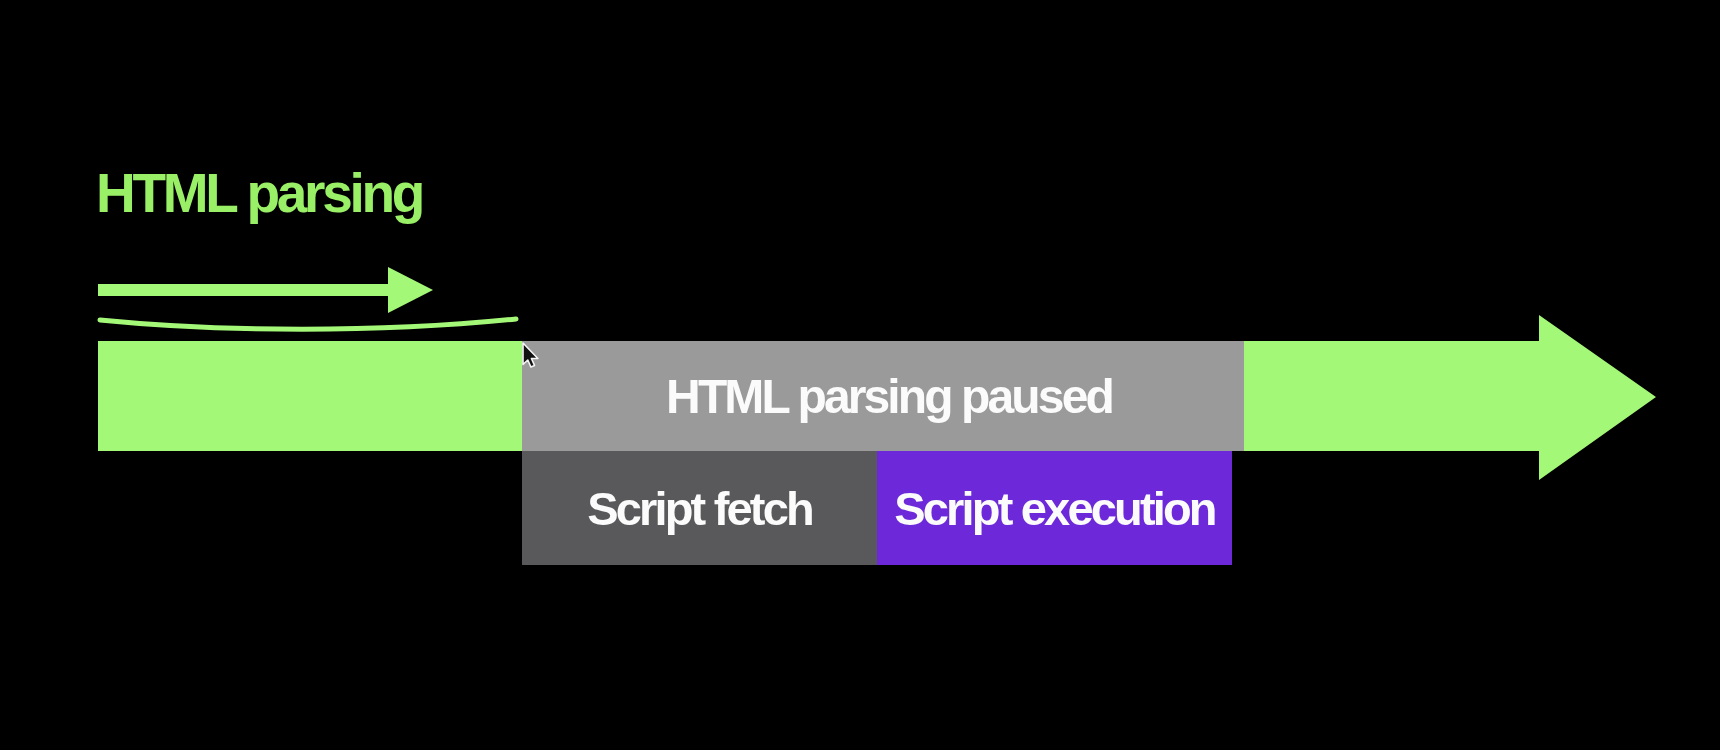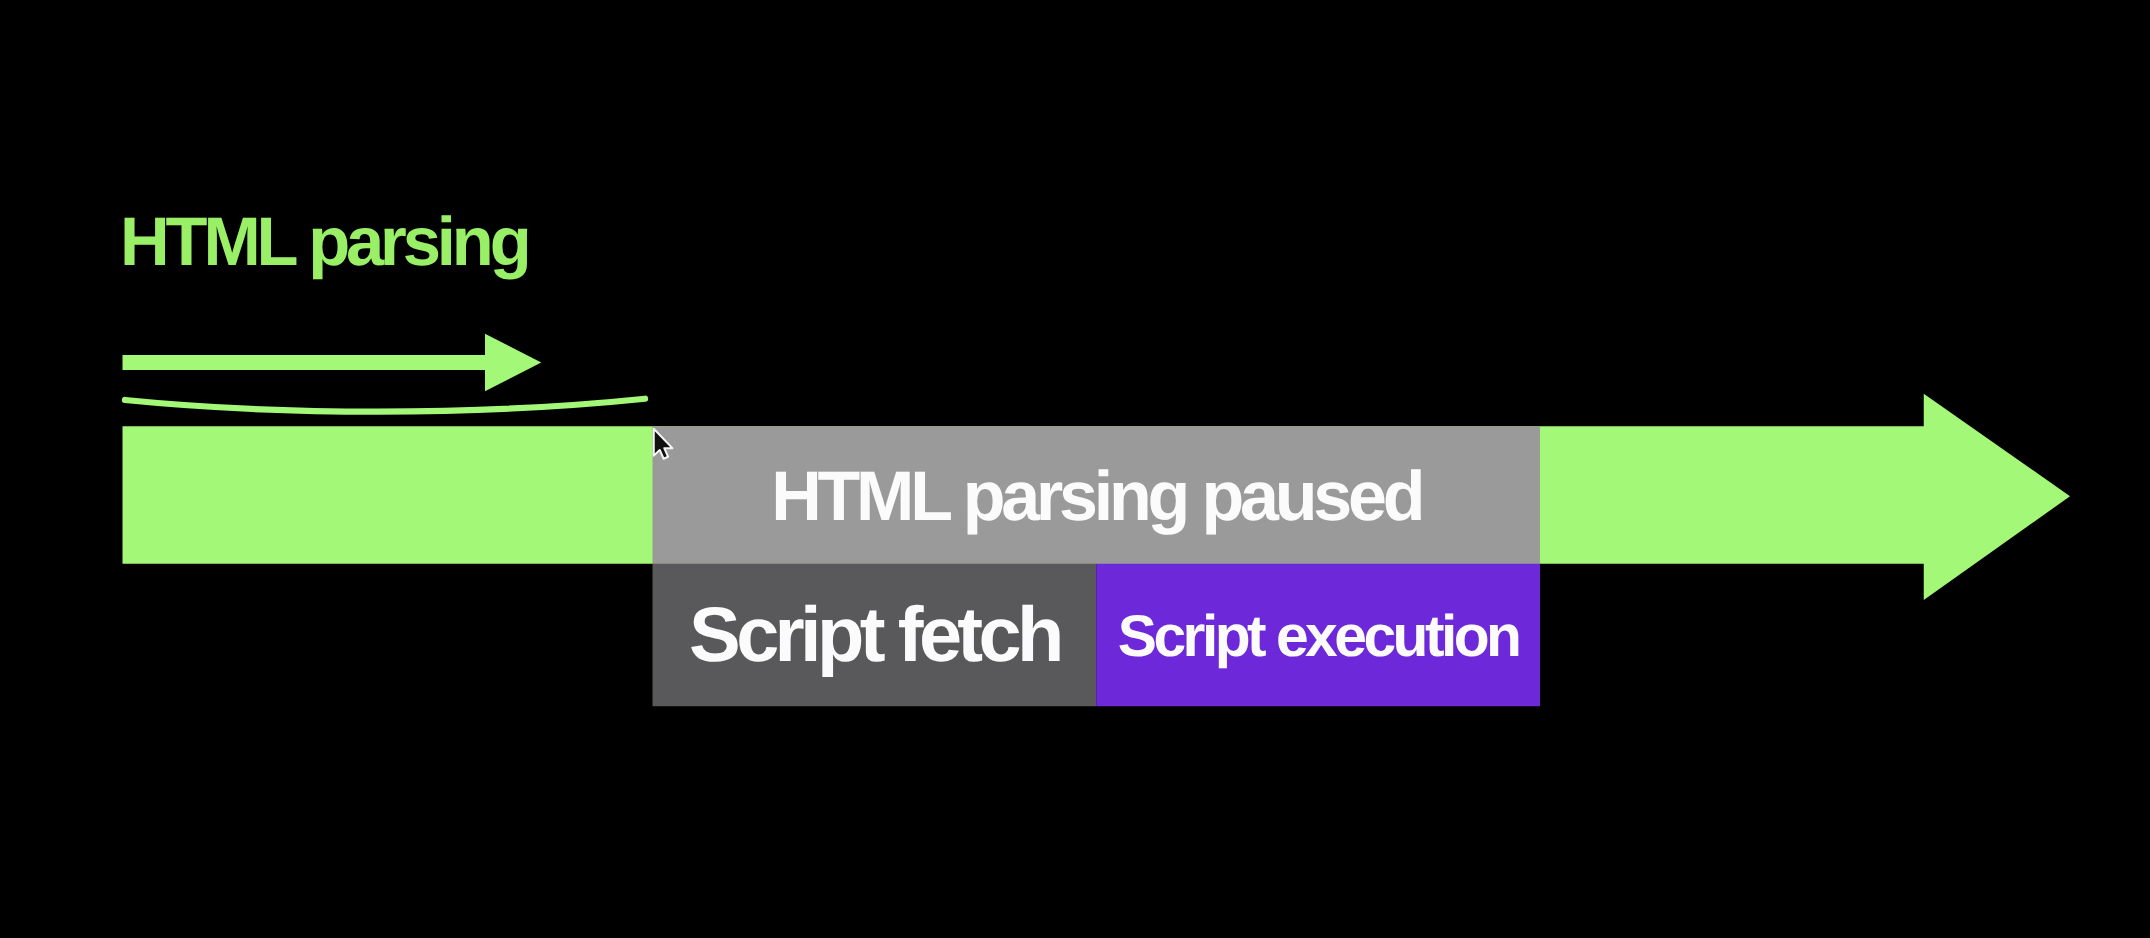--- a/index.html
+++ b/index.html
@@ -40,28 +40,29 @@
     justify-content: center;
     font-weight: bold;
     letter-spacing: -0.06em;
     white-space: nowrap;
   }
   #paused-box {
     left: 522px;
     top: 341px;
     width: 710px;
     height: 110px;
-    font-size: 56px;
+    font-size: 48px;
+    padding-left: 12px;
   }
   #fetch-box {
     left: 522px;
     top: 451px;
     width: 355px;
     height: 114px;
-    font-size: 62px;
+    font-size: 47px;
   }
   #execution-box {
     left: 877px;
     top: 451px;
     width: 355px;
     height: 114px;
     font-size: 47px;
   }
   #cursor {
     position: absolute;

